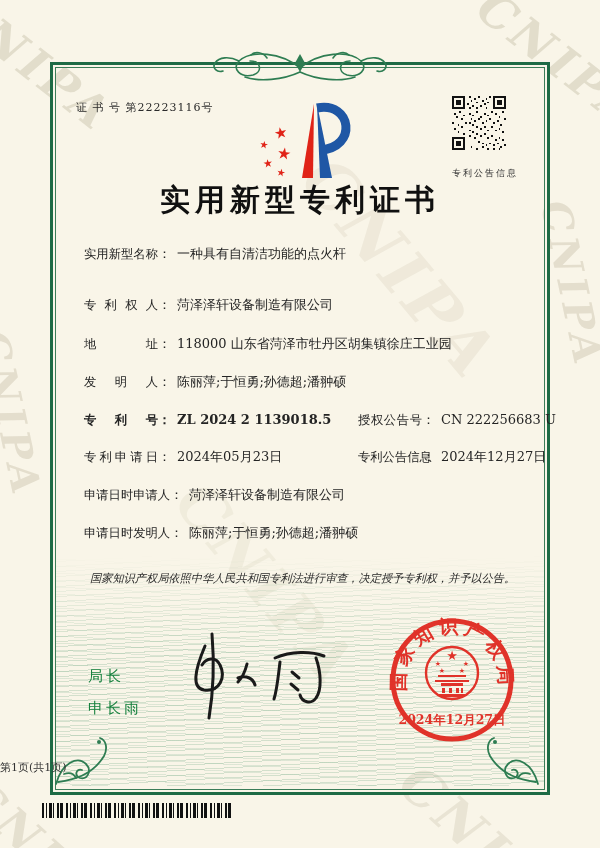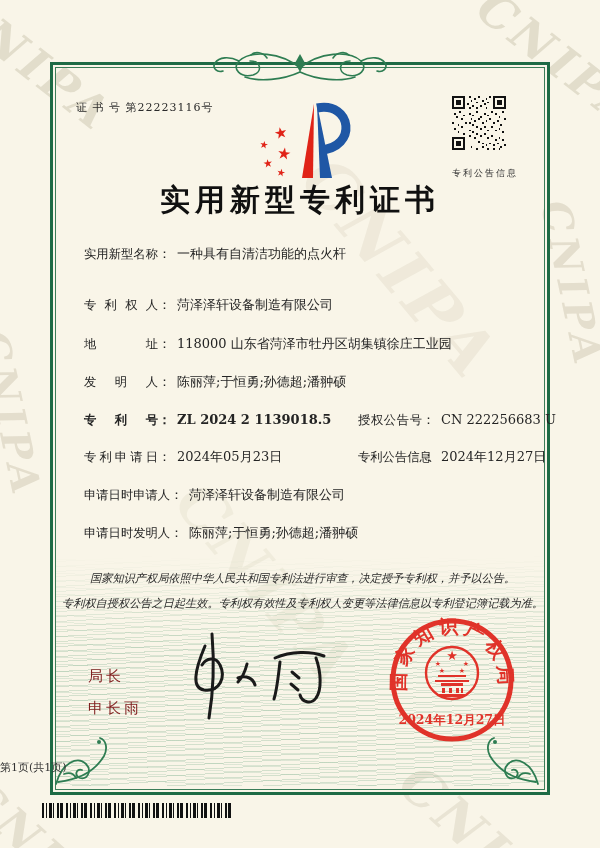--- a/index.html
+++ b/index.html
@@ -69,21 +69,21 @@
   .r-grantdate{top:448px;}
   .r-applicant{top:486px;}
   .r-inventors2{top:524px;}
   
   .statement{position:absolute;left:62px;top:566px;width:478px;z-index:4;color:#2a2a2a;
     font-style:italic;font-size:11.2px;line-height:25px;}
   .statement .l1{padding-left:28px;white-space:nowrap;}
   .statement .l2{white-space:nowrap;}
   
   .signer{position:absolute;left:88px;top:660px;z-index:4;font-family:"Liberation Sans","DejaVu Sans",sans-serif;
-    font-size:15px;letter-spacing:3px;color:#7f1d1d;line-height:32px;}
+    font-size:15px;letter-spacing:3px;color:#15803d;line-height:32px;}
   .signature{position:absolute;left:175px;top:628px;z-index:4;}
   
   .seal{position:absolute;left:388px;top:616px;z-index:5;opacity:.93;}
   
   .page-footer{position:absolute;left:0;top:760px;width:100%;z-index:4;text-align:left;font-size:11px;color:#333;}
   .barcode{
     position:absolute;left:42px;top:803px;width:190px;height:15px;z-index:4;
     background:repeating-linear-gradient(90deg,
       #111 0 2px, rgba(0,0,0,0) 2px 4px,
       #111 4px 5px, rgba(0,0,0,0) 5px 7px,
@@ -222,21 +222,20 @@
 </div>
 <div class="row r-applicant">
   <span class="lbl wide">申请日时申请人</span><span class="colon">：</span><span class="val">菏泽泽轩设备制造有限公司</span>
 </div>
 <div class="row r-inventors2">
   <span class="lbl wide">申请日时发明人</span><span class="colon">：</span><span class="val">陈丽萍;于恒勇;孙德超;潘翀硕</span>
 </div>
 
 <div class="statement">
   <div class="l1">国家知识产权局依照中华人民共和国专利法进行审查，决定授予专利权，并予以公告。</div>
-  <div class="l2">专利权自授权公告之日起生效。专利权有效性及专利权人变更等法律信息以专利登记簿记载为准。</div>
 </div>
 
 <div class="signer">
   <div>局长</div>
   <div>申长雨</div>
 </div>
 
 <div class="signature">
   <svg width="160" height="95" viewBox="0 0 160 95">
     <g stroke="#1a1a1a" stroke-width="3" fill="none" stroke-linecap="round" stroke-linejoin="round">

